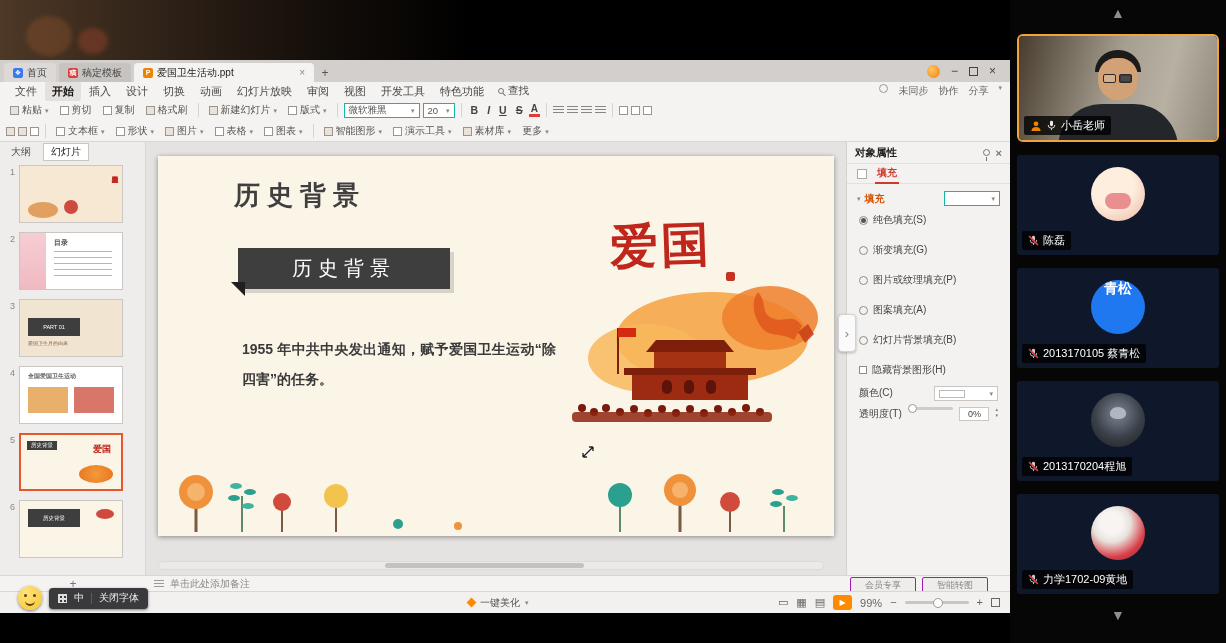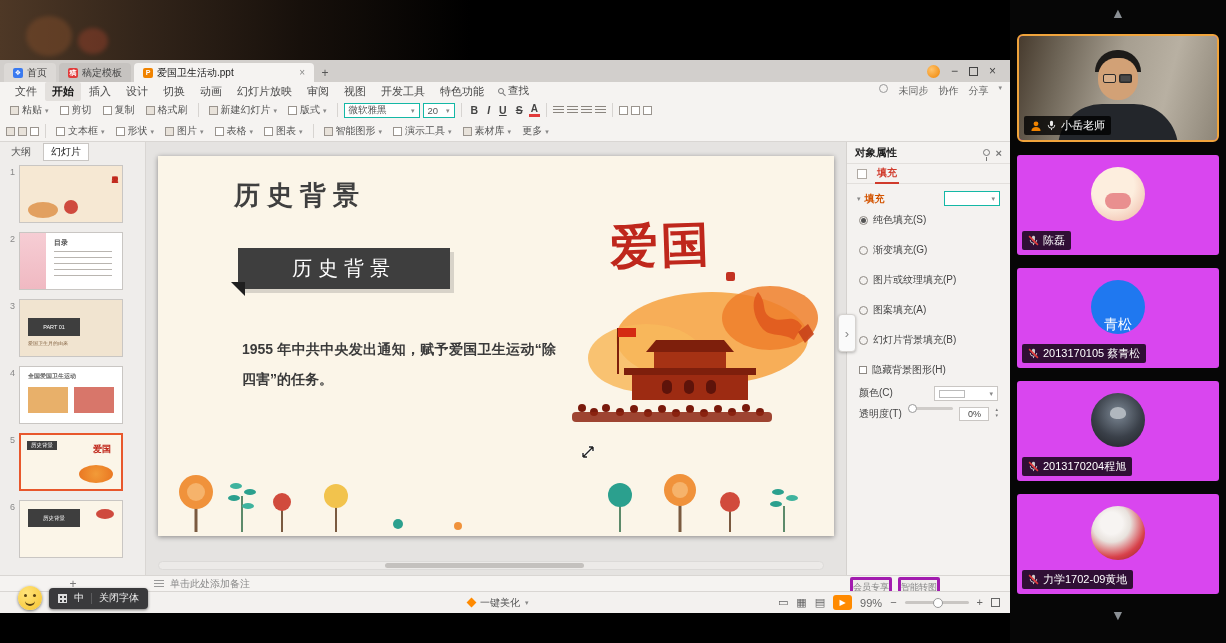--- a/index.html
+++ b/index.html
@@ -109,53 +109,53 @@
 .track{flex:1;height:3px;background:#cfccc9;position:relative;border-radius:2px}
 .tthumb{position:absolute;left:0;top:-3px;width:9px;height:9px;border-radius:50%;background:#fff;border:1px solid #999}
 .alphabox{border:1px solid #c9c6c3;background:#fff;height:14px;width:30px;display:flex;align-items:center;justify-content:center;font-size:9px}
 .stepper{display:flex;flex-direction:column;font-size:5px;color:#777;line-height:1.1}
 
 .notesbar{height:16px;border-top:1px solid #d9d6d3;display:flex;align-items:center;flex:none;position:relative;background:#f5f3f1}
 .n-foot{width:146px;display:flex;justify-content:center;color:#777;font-size:12px;flex:none}
 .ic-lines{width:10px;height:8px;background:repeating-linear-gradient(to bottom,#999 0 1px,transparent 1px 3px);margin:0 6px 0 8px}
 .n-text{color:#8a8a8a;font-size:10px}
 .p-foot{position:absolute;left:850px;top:1px;display:flex;gap:6px}
-.p-foot .pfb{border:3px solid #a21caf;background:#efedeb;color:#888;font-size:9px;padding:1px 0;border-radius:2px}
+.p-foot .pfb{border:1px solid #a21caf;background:#efedeb;color:#888;font-size:9px;padding:1px 14px;border-radius:2px}
 .statusbar{height:22px;border-top:1px solid #d9d6d3;display:flex;align-items:center;padding:0 10px;flex:none;position:relative;background:#f3f1ef}
 .beautify{position:absolute;left:468px;display:flex;align-items:center;gap:5px;color:#555;font-size:10px}
 .diamond{width:7px;height:7px;background:#ff8a00;transform:rotate(45deg)}
 .sb-right{margin-left:auto;display:flex;align-items:center;gap:8px;color:#666;font-size:11px}
 .sb-ic{font-size:11px;color:#666;line-height:1}
 .play{width:19px;height:15px;background:#ff8a00;border-radius:3px;display:flex;align-items:center;justify-content:center;color:#fff;font-size:8px}
 .zoomtrack{width:64px;height:3px;background:#c9c6c3;border-radius:2px;position:relative}
 .zthumb{position:absolute;left:28px;top:-3.5px;width:10px;height:10px;border-radius:50%;background:#fff;border:1px solid #999}
 .fsbox{width:9px;height:9px;border:1px solid #666}
 
 .ime{position:absolute;left:18px;top:586px;display:flex;align-items:center;gap:7px;z-index:20}
 .smiley{width:24px;height:24px;border-radius:50%;background:radial-gradient(circle at 35% 30%,#ffe37a,#f7c530);position:relative;box-shadow:0 1px 3px rgba(0,0,0,.5)}
 .smiley::before{content:"";position:absolute;left:6px;top:8px;width:3px;height:3px;border-radius:50%;background:#5a4212;box-shadow:9px 0 0 #5a4212}
 .smiley::after{content:"";position:absolute;left:7px;top:13px;width:10px;height:5px;border-bottom:2px solid #5a4212;border-radius:0 0 8px 8px}
 .imepill{height:21px;background:#3a3a3c;border-radius:4px;display:flex;align-items:center;gap:7px;padding:0 9px;color:#eee;font-size:10px;box-shadow:0 1px 3px rgba(0,0,0,.5)}
 .imegrid{width:9px;height:9px;background:repeating-linear-gradient(to right,#ddd 0 2px,transparent 2px 4px),repeating-linear-gradient(to bottom,#ddd 0 2px,transparent 2px 4px)}
 .imediv{width:1px;height:11px;background:#5c5c5e}
 
 .meet{position:absolute;left:1010px;top:0;width:216px;height:643px;background:#060606;display:flex;flex-direction:column;align-items:center;padding:5px 0 3px;gap:13px}
 .m-arrow{color:#8a8f94;font-size:14px;height:16px;line-height:16px}
-.tile{width:202px;height:100px;background:#d946ef;border-radius:3px;position:relative;flex:none;overflow:hidden}
+.tile{width:202px;height:100px;background:#0f172a;border-radius:3px;position:relative;flex:none;overflow:hidden}
 .tile.host{height:108px;border:2px solid #f0a43c;border-radius:6px}
 .video{position:absolute;inset:0;background:linear-gradient(105deg,#473b2e 0%,#6e6557 20%,#a69e90 48%,#b8b0a2 72%,#8e8678 100%)}
 .v-hair{position:absolute;left:50%;top:14px;width:46px;height:22px;margin-left:-23px;border-radius:23px 23px 0 0;background:#1d1b19}
 .v-head{position:absolute;left:50%;top:22px;width:40px;height:42px;margin-left:-20px;border-radius:45% 45% 48% 48%;background:#d2a176}
 .v-gl{position:absolute;left:50%;top:38px;width:13px;height:9px;margin-left:-15px;border:1.5px solid #2a2a2a;border-radius:2px;background:rgba(255,255,255,.15);box-shadow:16px 0 0 -1.5px rgba(255,255,255,.15),16px 0 0 0 #2a2a2a}
 .v-body{position:absolute;left:50%;bottom:-8px;width:120px;height:44px;margin-left:-60px;border-radius:44px 44px 0 0;background:#23262b}
 .nlabel{position:absolute;left:5px;bottom:5px;background:rgba(0,0,0,.78);color:#fff;font-size:11px;padding:2px 6px;display:flex;align-items:center;gap:4px;border-radius:2px;max-width:190px;white-space:nowrap}
 .av{position:absolute;left:50%;top:12px;width:54px;height:54px;margin-left:-27px;border-radius:50%;overflow:hidden}
 .av-illu{background:radial-gradient(circle at 40% 35%,#fdeede 45%,#f4cdbc 75%,#e8b4a4)}
 .av-illu::after{content:"";position:absolute;left:14px;top:26px;width:26px;height:16px;border-radius:8px;background:#e98f8f;box-shadow:-6px-? 0 0 transparent}
-.av-blue{background:#1f78f0;display:flex;align-items:flex-end;justify-content:center;color:#fff;font-size:14px;font-weight:normal}
+.av-blue{background:#1f78f0;display:flex;align-items:flex-start;justify-content:center;color:#fff;font-size:14px;font-weight:bold}
 .av-photo{background:radial-gradient(circle at 50% 38%,#6a7480 15%,#3a4049 55%,#23262b 90%)}
 .av-photo::after{content:"";position:absolute;left:19px;top:14px;width:16px;height:12px;border-radius:50% 50% 40% 40%;background:#cfd4d9;opacity:.7}
 .av-anime{background:radial-gradient(circle at 38% 32%,#f7f4f2 22%,#e8e2dd 38%,#d8414a 68%,#8c1f2a 95%)}
 </style>
 </head>
 <body>
 
 <div class="screen">
 
   <div class="desktop-top">

